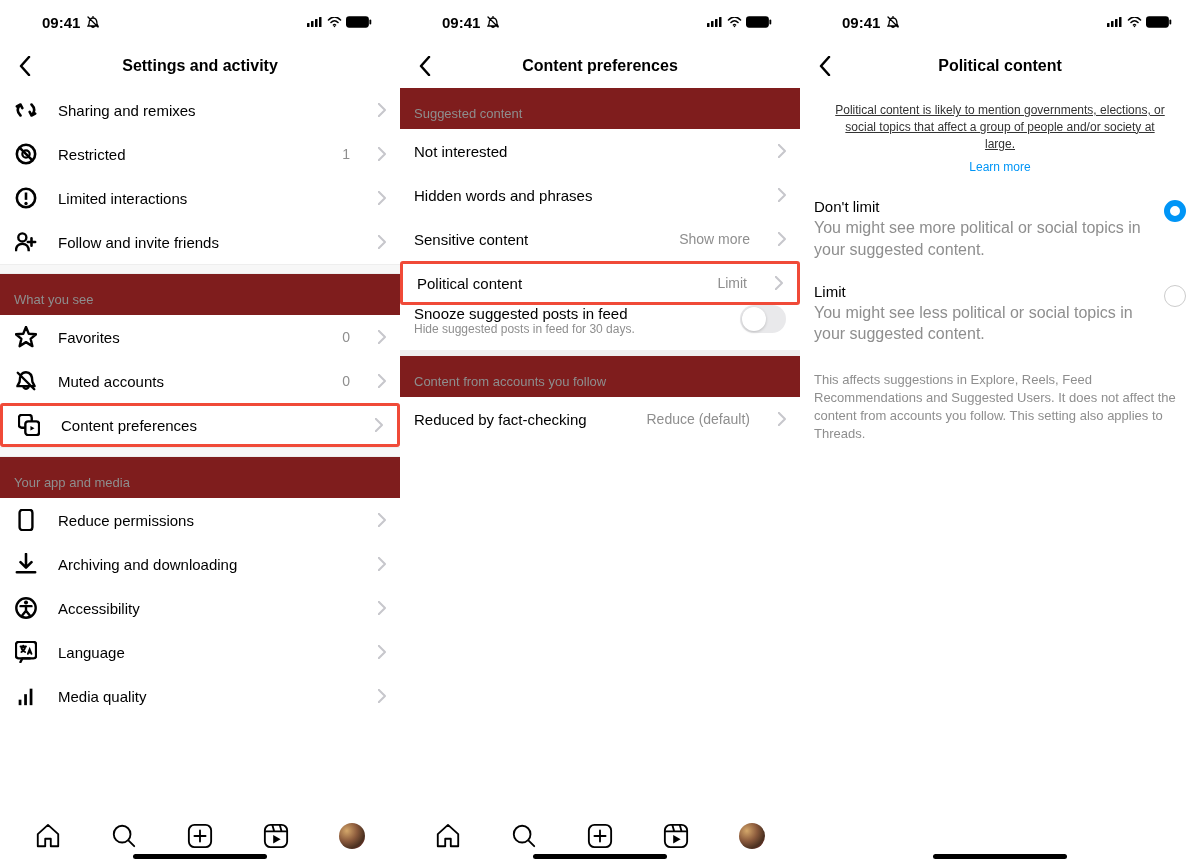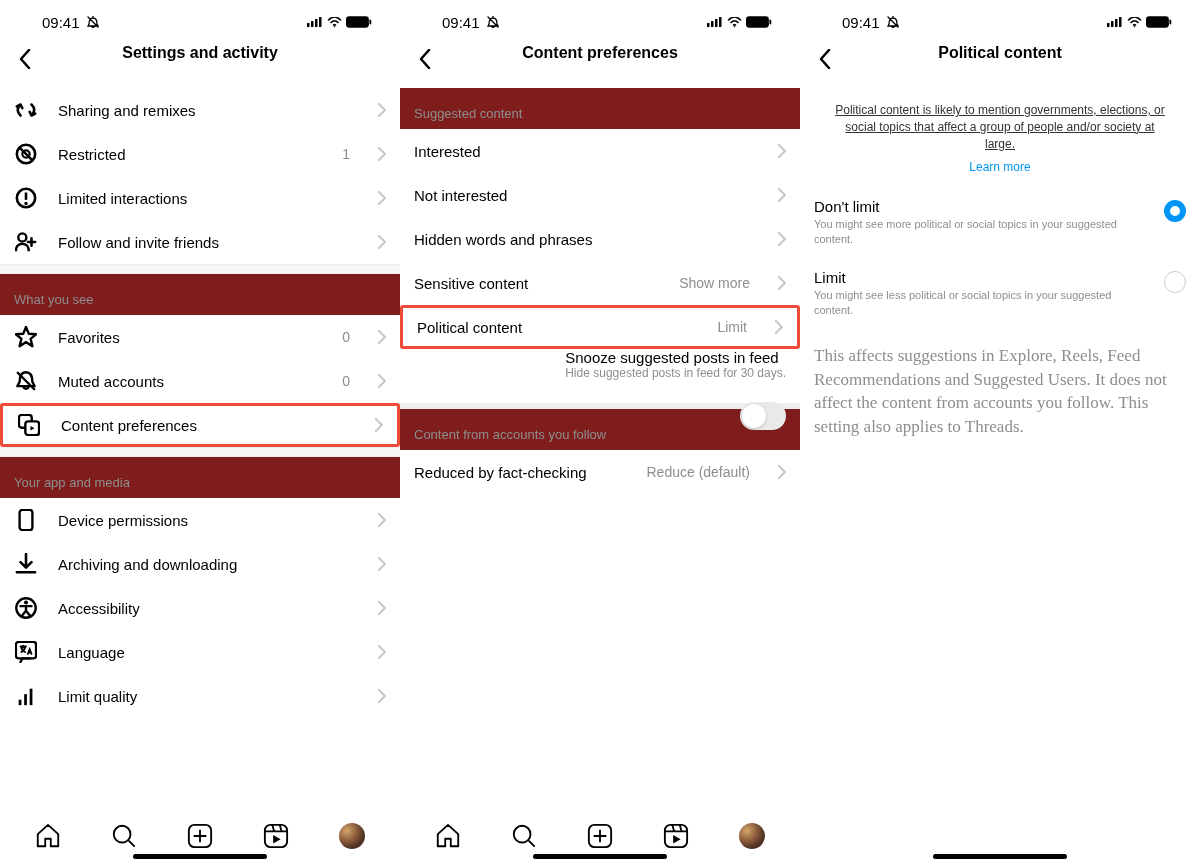--- a/index.html
+++ b/index.html
@@ -1,50 +1,50 @@
 <!DOCTYPE html>
 <html><head>
 <meta charset="utf-8">
 <style>
   * { box-sizing: border-box; margin: 0; padding: 0; }
   body { font-family: -apple-system, BlinkMacSystemFont, "Segoe UI", Helvetica, Arial, sans-serif; background:#fff; color:#000; width:1200px; height:867px; display:flex; overflow:hidden; }
   .phone { width:400px; height:867px; display:flex; flex-direction:column; position:relative; background:#fff; }
-  .status-bar { height:44px; display:flex; align-items:center; justify-content:space-between; padding:0 28px 0 42px; font-size:15px; font-weight:400; }
+  .status-bar { height:44px; display:flex; align-items:center; justify-content:space-between; padding:0 28px 0 42px; font-size:15px; font-weight:700; }
   .status-left { display:flex; align-items:center; gap:6px; }
   .status-right { display:flex; align-items:center; gap:4px; }
-  .nav-bar { height:44px; display:flex; position:relative; }
+  .nav-bar { height:44px; display:flex; align-items:center; position:relative; }
   .back-btn { position:absolute; left:10px; width:30px; height:30px; display:flex; align-items:center; justify-content:center; cursor:pointer; }
   .nav-title { flex:1; text-align:center; font-size:16px; font-weight:700; }
   .content { flex:1; overflow:hidden; }
   .section-header { font-size:13px; color:#8e8e8e; padding:18px 14px 8px 14px; background:#7f1d1d; }
   .row { display:flex; align-items:center; height:44px; padding:0 14px; cursor:pointer; gap:20px; }
   .row .icon { width:24px; height:24px; display:flex; align-items:center; justify-content:center; flex-shrink:0; }
   .row .label { flex:1; font-size:15px; }
   .row .value { font-size:14px; color:#8e8e8e; }
   .row .chev { width:8px; height:14px; flex-shrink:0; margin-left:8px; }
   .gap { height:10px; background:#f7f7f7; border-top:0.5px solid #eee; border-bottom:0.5px solid #eee; }
   .gap-light { height:6px; background:#f0f0f0; }
   .highlight { border:3px solid #f04a38; border-radius:3px; }
   .toggle-off { width:46px; height:28px; background:#e9e9eb; border-radius:14px; position:relative; flex-shrink:0; }
   .toggle-off::after { content:""; position:absolute; left:2px; top:2px; width:24px; height:24px; background:#fff; border-radius:50%; box-shadow:0 1px 3px rgba(0,0,0,0.2); }
   .sub-label { font-size:12px; color:#8e8e8e; line-height:1.3; }
-  .row-tall { height:54px; flex-direction:column; align-items:flex-end; }
+  .row-tall { height:45px; flex-direction:row; align-items:flex-start; }
   .row-tall .text-col { flex:1; display:flex; flex-direction:column; }
   .tab-bar { height:56px; display:flex; align-items:center; justify-content:space-around; padding:0 10px 6px 10px; }
   .tab-item { width:28px; height:28px; display:flex; align-items:center; justify-content:center; cursor:pointer; }
   .home-indicator { position:absolute; bottom:8px; left:50%; transform:translateX(-50%); width:134px; height:5px; background:#000; border-radius:3px; }
   .desc-text { font-size:12px; color:#333; text-align:center; padding:14px 30px 4px 30px; line-height:1.4;text-decoration:underline; }
   .learn-more { font-size:12px; color:#0095f6; text-align:center; display:block; padding:4px 0 14px 0; cursor:pointer; }
   .radio-row { display:flex; padding:10px 14px 12px 14px; gap:12px; cursor:pointer; }
   .radio-text { flex:1; }
   .radio-title { font-size:15px; font-weight:500; margin-bottom:2px; }
-  .radio-desc { font-size:11px; color:#8e8e8e; line-height:1.35; }
+  .radio-desc { font-size:16px; color:#8e8e8e; line-height:1.35; }
   .radio-circle { width:22px; height:22px; border:1.5px solid #ccc; border-radius:50%; flex-shrink:0; margin-top:2px; }
   .radio-circle.selected { border:6px solid #0095f6; }
-  .footer-note { font-size:17px; color:#8e8e8e; padding:14px 14px; line-height:1.4;font-family:Liberation Serif, serif; }
+  .footer-note { font-size:13px; color:#8e8e8e; padding:14px 14px; line-height:1.4; }
   .avatar-dot { width:26px; height:26px; border-radius:50%; background: radial-gradient(circle at 30% 30%, #d4a76a, #8b5a3c 40%, #4a3020 70%, #a03030 100%); }
   svg { display:block; }
 </style>
 </head>
 <body>
 
 <svg width="0" height="0" style="position:absolute">
   <defs>
     <g id="chev-right">
         <path d="M0 0 L7 7 L0 14" stroke="#c7c7cc" stroke-width="2" fill="none" stroke-linecap="round" stroke-linejoin="round"></path>
@@ -261,21 +261,21 @@
       </div>
     <div class="gap"></div>
     <div class="section-header">Your app and media</div>
     <div id="s1-app">
         <div class="row">
           <span class="icon">
             <svg width="22" height="22" viewBox="0 0 12 12">
               <use href="#i-device"></use>
             </svg>
           </span>
-          <span class="label">Device permissions</span>
+          <span class="label">Reduce permissions</span>
           <svg class="chev" viewBox="0 0 8 14">
             <use href="#chev-right"></use>
           </svg>
         </div>
         <div class="row">
           <span class="icon">
             <svg width="22" height="22" viewBox="0 0 12 12">
               <use href="#i-download"></use>
             </svg>
           </span>
@@ -305,21 +305,21 @@
           <svg class="chev" viewBox="0 0 8 14">
             <use href="#chev-right"></use>
           </svg>
         </div>
         <div class="row">
           <span class="icon">
             <svg width="22" height="22" viewBox="0 0 12 12">
               <use href="#i-media"></use>
             </svg>
           </span>
-          <span class="label">Limit quality</span>
+          <span class="label">Media quality</span>
           <svg class="chev" viewBox="0 0 8 14">
             <use href="#chev-right"></use>
           </svg>
         </div>
       </div>
   </div>
   <div class="tab-bar">
     <div class="tab-item">
         <svg width="26" height="26" viewBox="0 0 28 28">
           <use href="#tab-home"></use>
@@ -371,26 +371,20 @@
     <div class="back-btn">
         <svg width="12" height="20" viewBox="0 0 12 18">
           <use href="#chev-left"></use>
         </svg>
       </div>
     <div class="nav-title">Content preferences</div>
   </div>
   <div class="content">
     <div class="section-header">Suggested content</div>
     <div id="s2-sug">
-        <div class="row">
-          <span class="label">Interested</span>
-          <svg class="chev" viewBox="0 0 8 14">
-            <use href="#chev-right"></use>
-          </svg>
-        </div>
         <div class="row">
           <span class="label">Not interested</span>
           <svg class="chev" viewBox="0 0 8 14">
             <use href="#chev-right"></use>
           </svg>
         </div>
         <div class="row">
           <span class="label">Hidden words and phrases</span>
           <svg class="chev" viewBox="0 0 8 14">
             <use href="#chev-right"></use>

